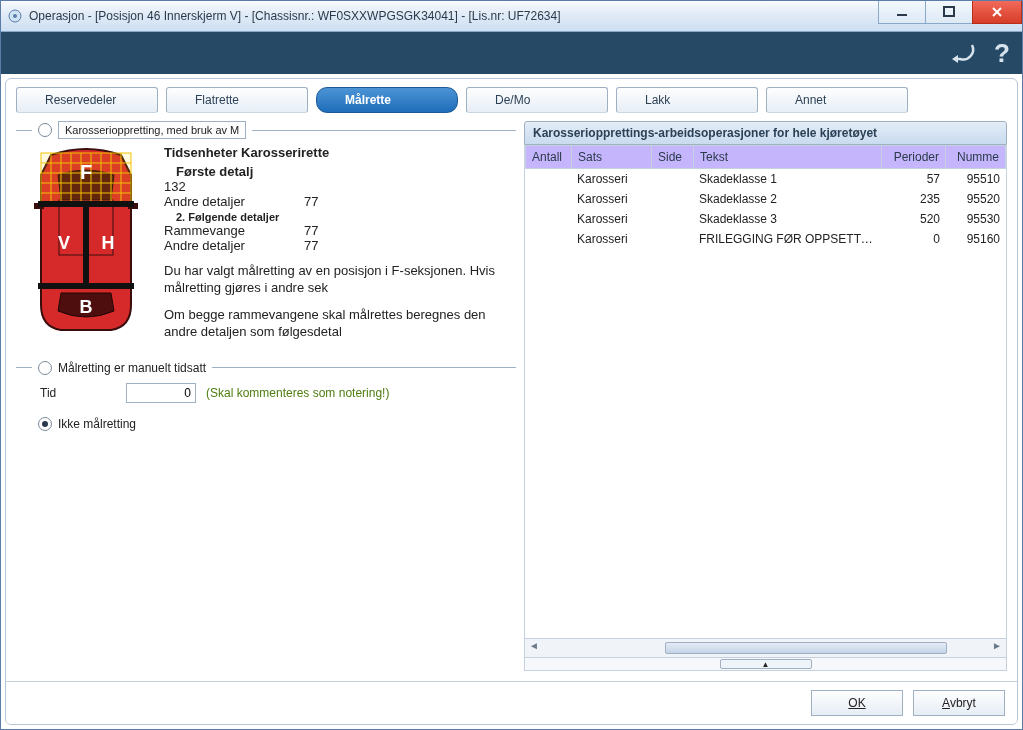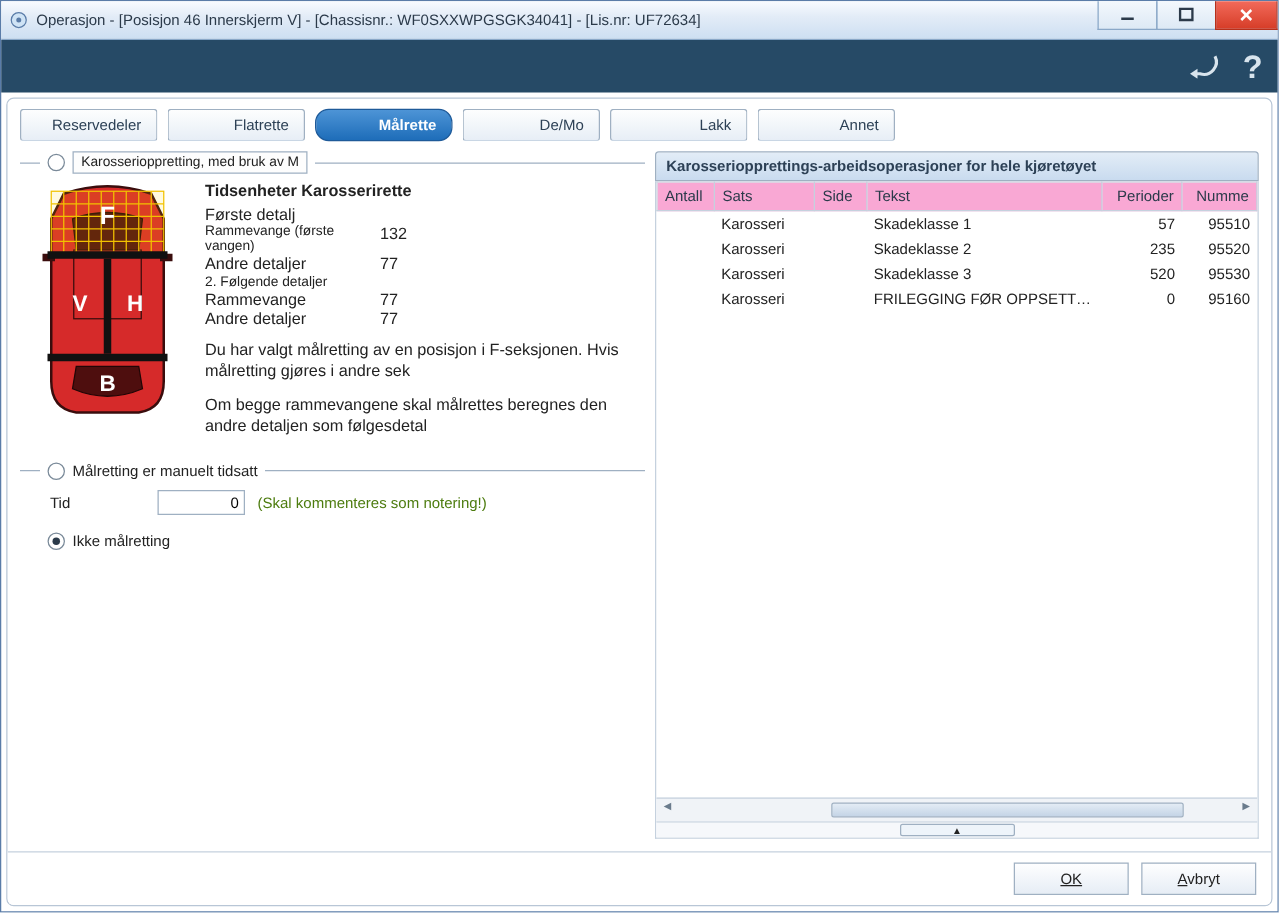--- a/index.html
+++ b/index.html
@@ -100,22 +100,22 @@
   }
   .tab {
     min-width:84px;
     height:24px;
     border:1px solid #9fb0c2;
     border-bottom-color:#c9d6e4;
     border-radius:3px;
     background:linear-gradient(#fdfefe,#e7eef6);
     display:flex;
     align-items:center;
-    justify-content:flex-end;
-    padding:0 12px;
+    justify-content:flex-start;
+    padding:0 28px;
     color:#2d4156;
     cursor:pointer;
   }
   .tab.active {
     background:linear-gradient(#4d94d6,#1e6db9);
     border-color:#1e5a99;
     color:#fff;
     font-weight:bold;
     border-radius:11px;
   }
@@ -173,22 +173,23 @@
   .details-col {
     flex:1;
     font-size:13px;
   }
   .details-col h4 {
     margin:0 0 4px 0;
     font-size:13px;
     font-weight:bold;
   }
   .details-col .sub {
-    font-weight:normal;
+    font-weight:bold;
     margin-top:2px;
+    margin-left:12px;
   }
   .details-row {
     display:flex;
   }
   .details-row .lab { flex:0 0 140px; }
   .details-row .val { flex:0 0 40px; }
   .note {
     margin-top:10px;
     font-size:13px;
     line-height:1.3;
@@ -249,21 +250,21 @@
     display:flex;
     flex-direction:column;
     overflow:hidden;
   }
   table.grid {
     width:100%;
     border-collapse:collapse;
     table-layout:fixed;
   }
   table.grid th {
-    background:#f9a8d4;
+    background:#c4b5fd;
     border:1px solid #c5d1de;
     font-weight:normal;
     text-align:left;
     padding:4px 6px;
     font-size:12px;
     color:#2b3a4a;
   }
   table.grid td {
     padding:3px 6px;
     border-bottom:0;
@@ -442,21 +443,20 @@
               <text x="48" y="104" text-anchor="middle" font-size="18" font-weight="bold" fill="#fff">V</text>
               <text x="92" y="104" text-anchor="middle" font-size="18" font-weight="bold" fill="#fff">H</text>
               <text x="70" y="168" text-anchor="middle" font-size="18" font-weight="bold" fill="#fff">B</text>
             </svg>
           </div>
 
           <div class="details-col">
             <h4>Tidsenheter Karosserirette</h4>
             <div class="sub">Første detalj</div>
             <div class="details-row">
-              <span class="lab" style="font-size:11px;line-height:1.1;">Rammevange (første vangen)</span>
               <span class="val">132</span>
             </div>
             <div class="details-row">
               <span class="lab">Andre detaljer</span>
               <span class="val">77</span>
             </div>
             <div class="sub" style="font-size:11px;line-height:1.0;margin-top:3px;">2. Følgende detaljer</div>
             <div class="details-row">
               <span class="lab">Rammevange</span>
               <span class="val">77</span>

